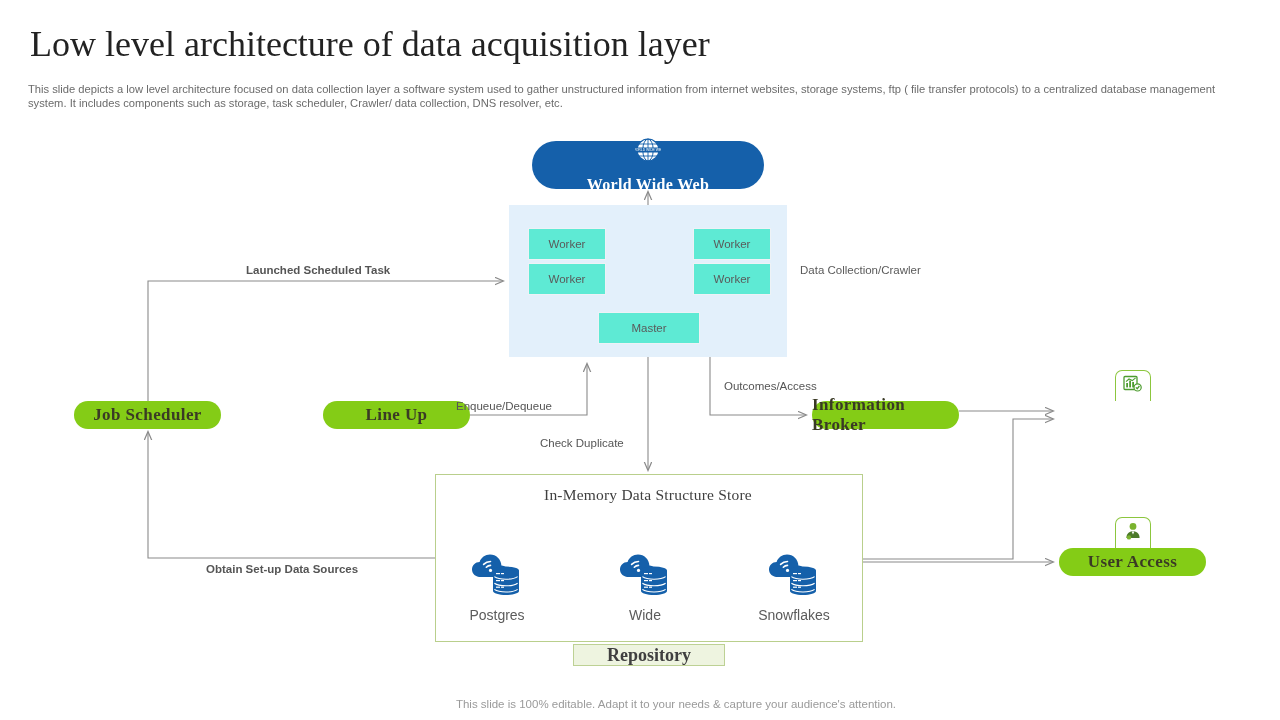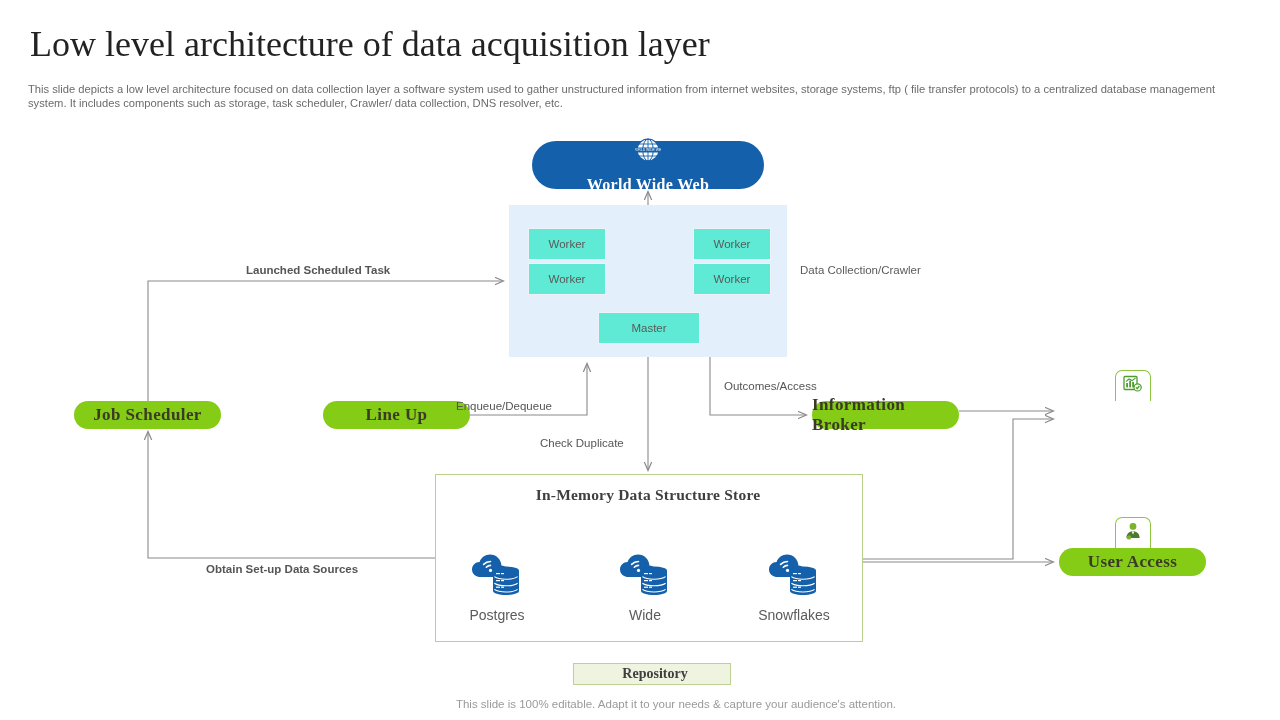--- a/index.html
+++ b/index.html
@@ -167,21 +167,21 @@
     border: 1px solid #b9cf8c;
     background: #ffffff;
   }
   #store-title {
     position: absolute;
     left: 435px;
     top: 486px;
     width: 426px;
     text-align: center;
     font-family: "Liberation Serif", serif;
-    font-weight: bold;
+    font-weight: normal;
     font-size: 15.5px;
     color: #3f3f3f;
     letter-spacing: 0.2px;
   }
   .db-item {
     position: absolute;
     width: 110px;
     text-align: center;
   }
   .db-item .db-label {
@@ -190,33 +190,32 @@
     color: #5b5b5b;
     font-family: "Liberation Sans", sans-serif;
   }
   #db-postgres   { left: 442px; top: 553px; }
   #db-mongo      { left: 590px; top: 553px; }
   #db-snowflakes { left: 739px; top: 553px; }
 
   #repository-chip {
     position: absolute;
     left: 573px;
-    top: 663px;
+    top: 644px;
     width: 150px;
     height: 20px;
     background: #eef4e0;
     border: 1px solid #bdd194;
     display: flex;
     align-items: center;
     justify-content: center;
     font-family: "Liberation Serif", serif;
     font-weight: bold;
-    font-size: 14px;
+    font-size: 18px;
     color: #3f3f3f;
-    padding-left: 6px;
   }
 
   
   .wire-label {
     position: absolute;
     font-family: "Liberation Sans", sans-serif;
     font-weight: bold;
     font-size: 11.5px;
     color: #555555;
     white-space: nowrap;

